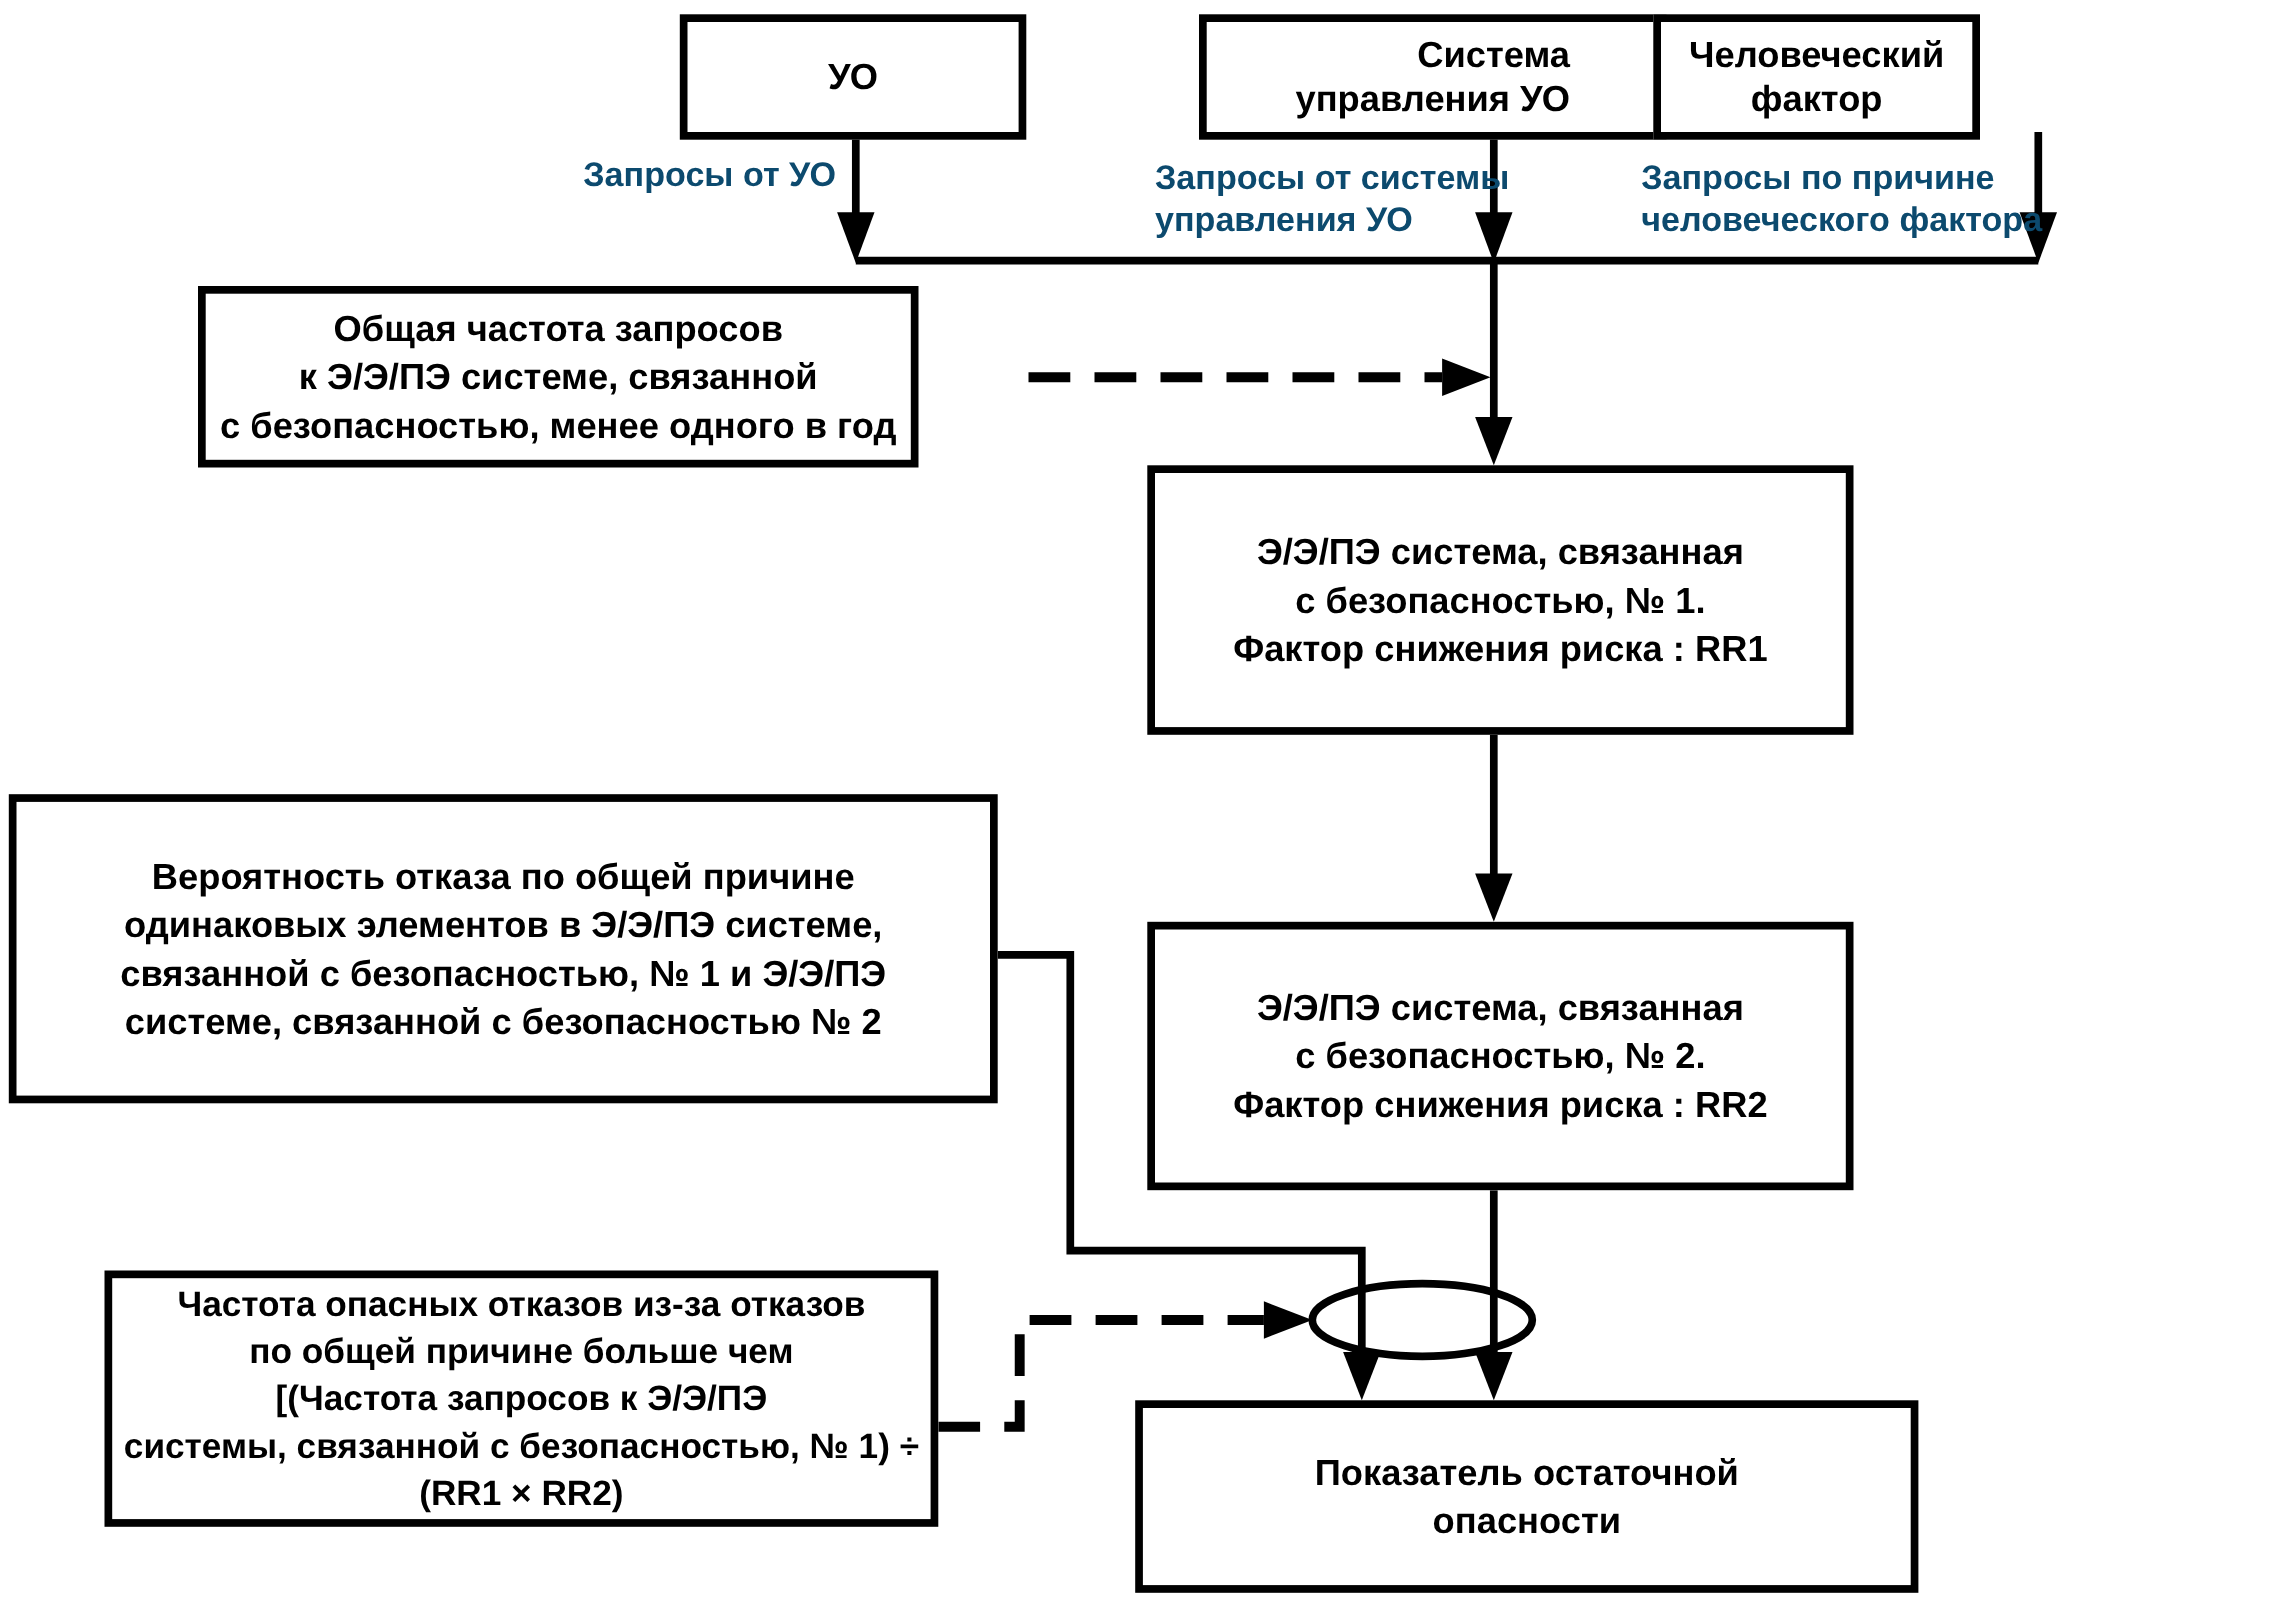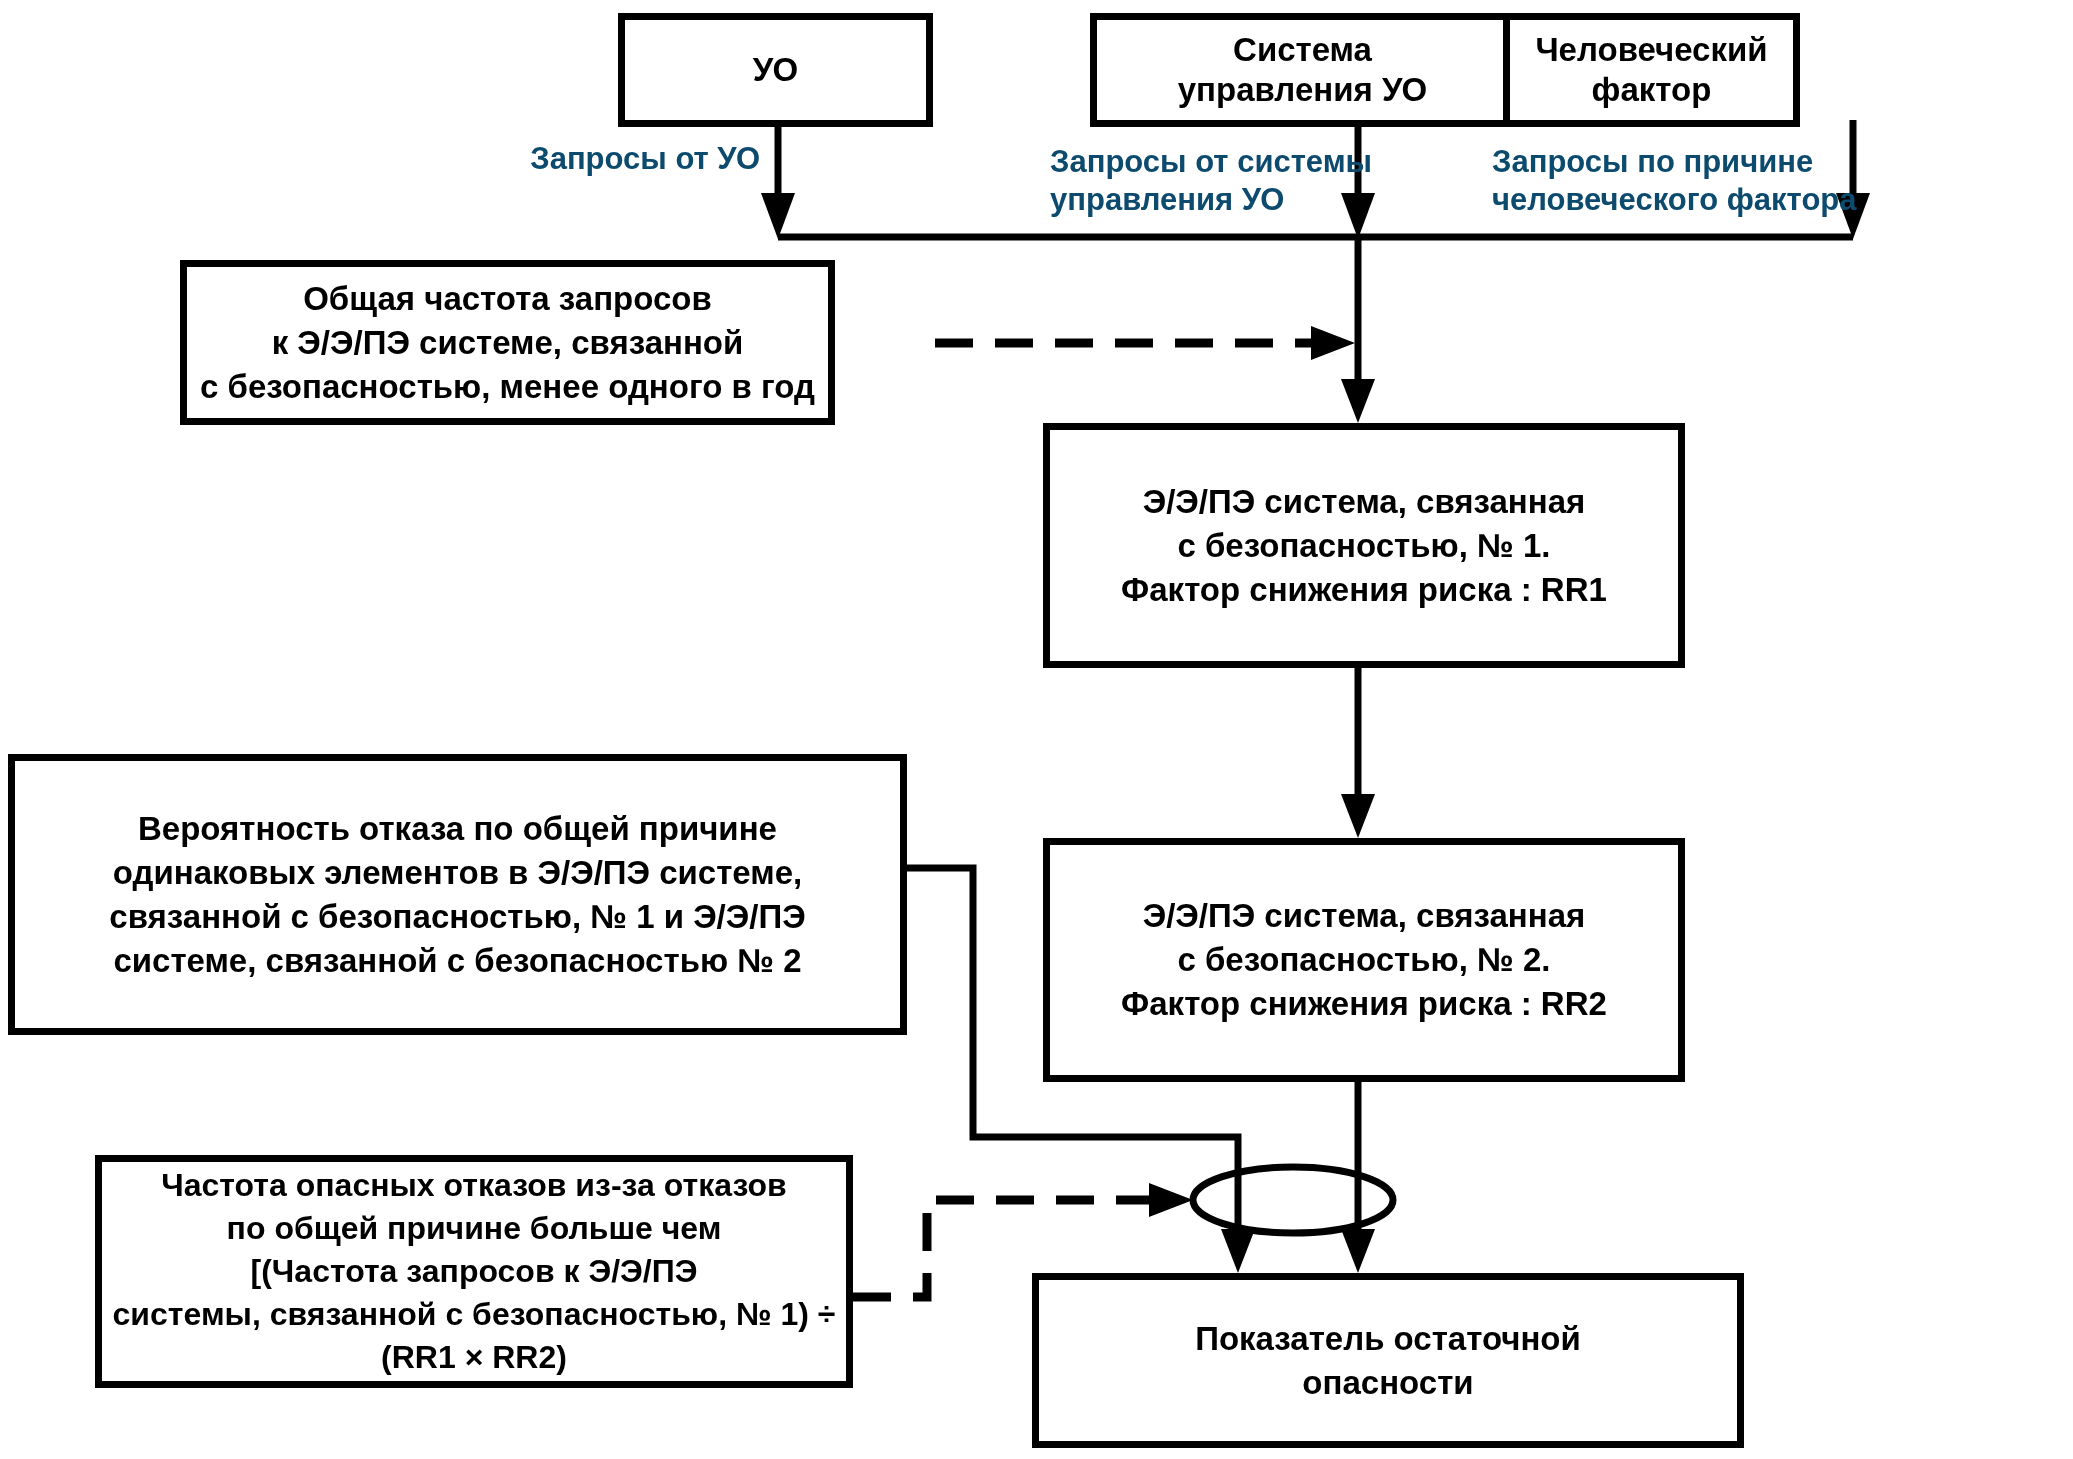--- a/index.html
+++ b/index.html
@@ -59,21 +59,21 @@
       <polygon points="1341,1229 1375,1229 1358,1273"></polygon>
       <polygon points="1221,1229 1255,1229 1238,1273"></polygon>
       <polygon points="1311,326 1311,360 1355,343"></polygon>
       <polygon points="1149,1183 1149,1217 1193,1200"></polygon>
     </g>
   </svg>
 
   <div class="box toprow" style="left:618px;top:13px;width:315px;height:114px;">
     <span class="txt">УО</span>
   </div>
-  <div class="box toprow" style="left:1090px;top:13px;width:425px;height:114px;">
+  <div class="box toprow" style="left:1090px;top:13px;width:425px;height:114px;text-align:right;">
     <span class="txt">Система
 управления УО</span>
   </div>
   <div class="box toprow" style="left:1503px;top:13px;width:297px;height:114px;">
     <span class="txt">Человеческий
 фактор</span>
   </div>
 
   <div class="edge-label al-right" style="left:360px;top:140px;width:400px;">Запросы от УО</div>
   <div class="edge-label al-center" style="left:1050px;top:143px;width:400px;">Запросы от системы
@@ -92,21 +92,21 @@
 с безопасностью, № 1.
 Фактор снижения риска : RR1</span>
   </div>
 
   <div class="box" style="left:1043px;top:838px;width:642px;height:244px;">
     <span class="txt">Э/Э/ПЭ система, связанная
 с безопасностью, № 2.
 Фактор снижения риска : RR2</span>
   </div>
 
-  <div class="box" style="left:8px;top:722px;width:899px;height:281px;margin-top:32px;">
+  <div class="box" style="left:8px;top:722px;width:899px;height:281px;">
     <span class="txt">Вероятность отказа по общей причине
 одинаковых элементов в Э/Э/ПЭ системе,
 связанной с безопасностью, № 1 и Э/Э/ПЭ
 системе, связанной с безопасностью № 2</span>
   </div>
 
   <div class="box fs-sm" style="left:95px;top:1155px;width:758px;height:233px;">
     <span class="txt">Частота опасных отказов из-за отказов
 по общей причине больше чем
 [(Частота запросов к Э/Э/ПЭ

